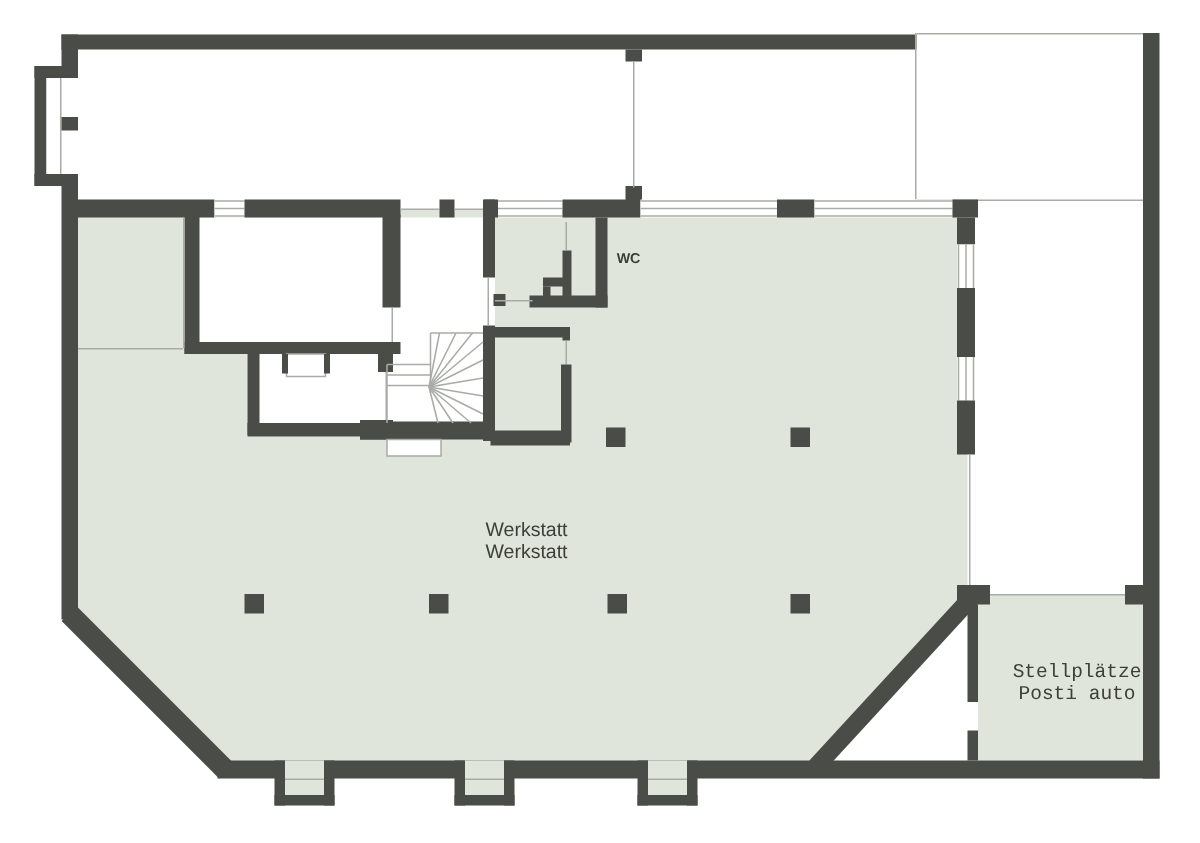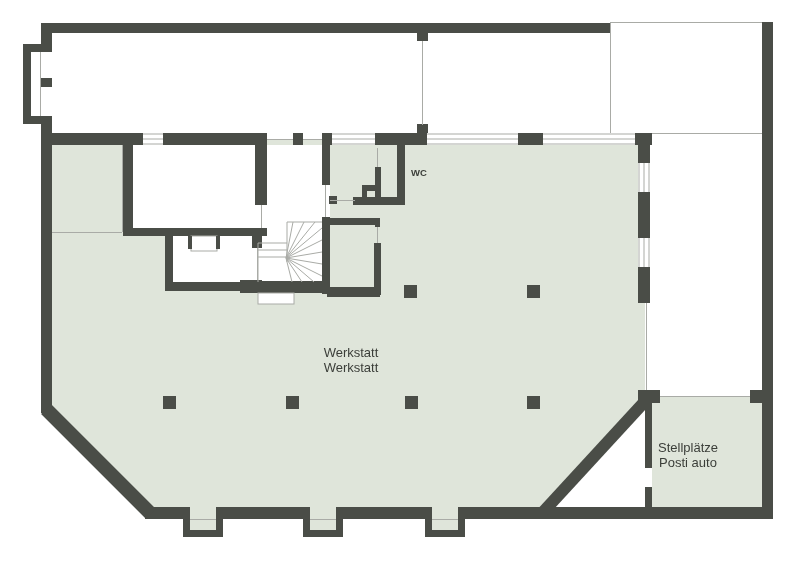--- a/index.html
+++ b/index.html
@@ -214,18 +214,18 @@
       <rect class="wall" x="425" y="507" width="7" height="30"></rect>
       <rect class="wall" x="458" y="507" width="7" height="30"></rect>
       <rect class="wall" x="425" y="530" width="40" height="7"></rect>
     </g>
   </svg>
 
   <div class="label" style="left:351px;top:360px;text-align:right;">
     <div>Werkstatt</div>
     <div>Werkstatt</div>
   </div>
-  <div class="label" style="left:688px;top:455px;">
+  <div class="label" style="left:718px;top:455px;font-family:Liberation Mono, monospace;">
     <div>Stellplätze</div>
     <div>Posti auto</div>
   </div>
   <div class="label small" style="left:391px;top:173px;margin-left:28px;">WC</div>
 </div>
 
 </body></html>

